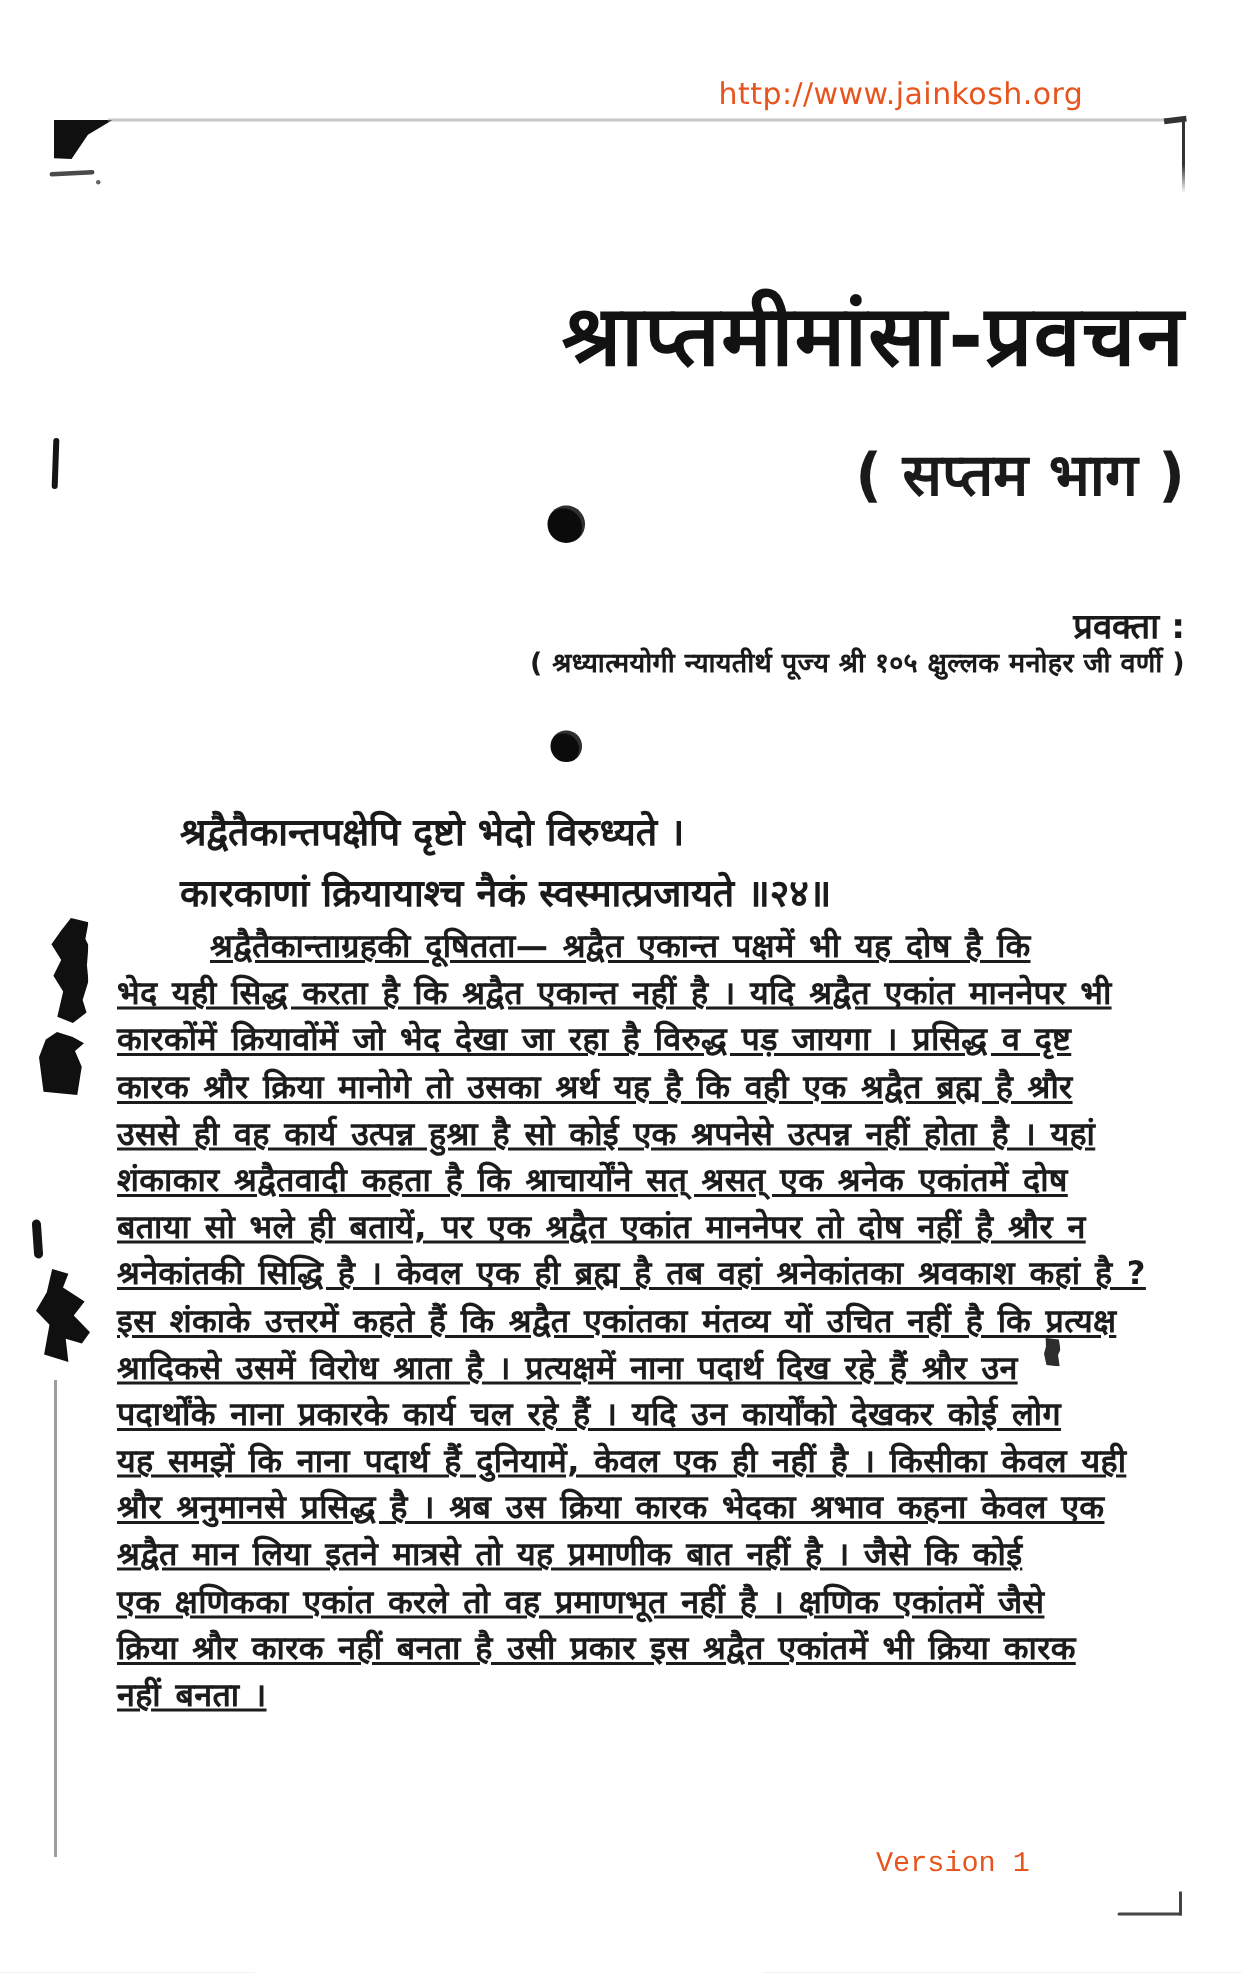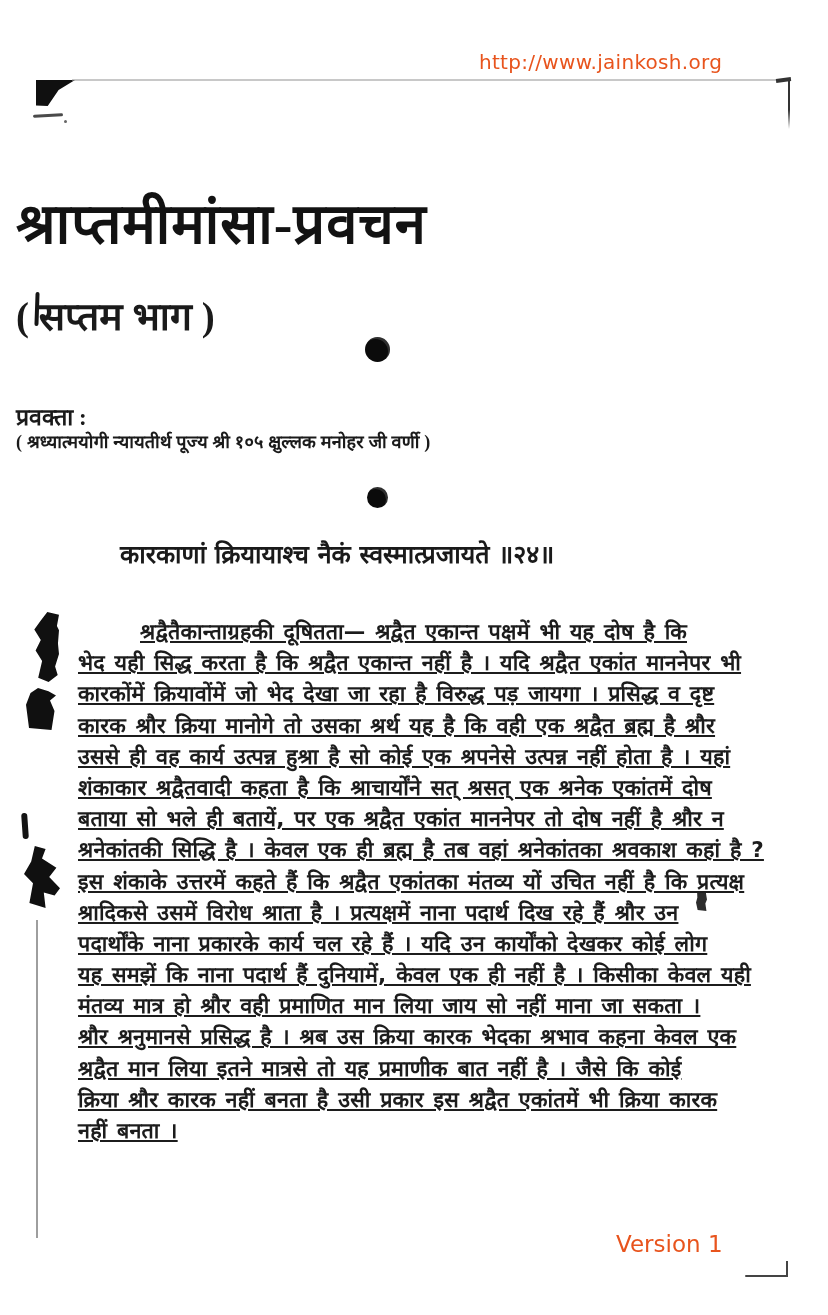--- a/index.html
+++ b/index.html
@@ -64,25 +64,25 @@
   }
   .smudge-right{
     left:696px;top:892px;width:11px;height:19px;
     background:#1b1b1b;opacity:.92;
     clip-path:polygon(10% 0,90% 5%,100% 40%,85% 60%,95% 100%,15% 95%,0 55%,12% 30%);
   }
   
   .bottom-rule{left:745px;top:1275px;width:43px;height:2px;background:#444;border-radius:1px;}
   .bottom-hook{left:786px;top:1261px;width:2px;height:16px;background:#444;}
   .version-label{
-    position:absolute;left:616px;top:1231px;
-    font-size:23px;color:#e8541d;
+    position:absolute;left:584px;top:1231px;
+    font-size:19px;color:#e8541d;font-family:Liberation Mono, monospace;
   }
   
-  .centered{position:absolute;left:16px;width:790px;text-align:left;white-space:nowrap;font-family:Liberation Serif, serif;}
+  .centered{position:absolute;left:0;width:790px;text-align:right;white-space:nowrap;}
   .book-title{
     top:183px;font-size:56px;font-weight:bold;letter-spacing:1px;
     color:#121212;
   }
   .volume-subtitle{top:288px;font-size:39px;font-weight:bold;}
   .ornament-dot{
     position:absolute;border-radius:50%;background:#0b0b0b;
     box-shadow:inset -2px 2px 0 rgba(255,255,255,.15);
   }
   .dot-1{left:365px;top:337px;width:25px;height:25px;}
@@ -132,38 +132,39 @@
   <div class="centered volume-subtitle">( सप्तम भाग )</div>
 
   <div class="ornament-dot dot-1"></div>
 
   <div class="centered speaker-label">प्रवक्ता :</div>
   <div class="centered speaker-name">( श्रध्यात्मयोगी न्यायतीर्थ पूज्य श्री १०५ क्षुल्लक मनोहर जी वर्णी )</div>
 
   <div class="ornament-dot dot-2"></div>
 
   <div class="verse">
+    <div>श्रद्वैतैकान्तपक्षेपि दृष्टो भेदो विरुध्यते ।</div>
     <div>कारकाणां क्रियायाश्च नैकं स्वस्मात्प्रजायते ॥२४॥</div>
   </div>
 
   <div class="body-par">
       <div class="bl">श्रद्वैतैकान्ताग्रहकी दूषितता— श्रद्वैत एकान्त पक्षमें भी यह दोष है कि</div>
       <div class="bl">भेद यही सिद्ध करता है कि श्रद्वैत एकान्त नहीं है । यदि श्रद्वैत एकांत माननेपर भी</div>
       <div class="bl">कारकोंमें क्रियावोंमें जो भेद देखा जा रहा है विरुद्ध पड़ जायगा ।  प्रसिद्ध व दृष्ट</div>
       <div class="bl">कारक श्रौर क्रिया मानोगे तो उसका श्रर्थ यह है कि वही एक श्रद्वैत ब्रह्म है श्रौर</div>
       <div class="bl">उससे ही वह कार्य उत्पन्न हुश्रा है सो कोई एक श्रपनेसे उत्पन्न नहीं होता है । यहां</div>
       <div class="bl">शंकाकार श्रद्वैतवादी कहता है कि श्राचार्योंने सत् श्रसत् एक श्रनेक एकांतमें दोष</div>
       <div class="bl">बताया सो भले ही बतायें, पर एक श्रद्वैत एकांत माननेपर तो दोष नहीं है श्रौर न</div>
       <div class="bl">श्रनेकांतकी सिद्धि है । केवल एक ही ब्रह्म है तब वहां श्रनेकांतका श्रवकाश कहां है ?</div>
       <div class="bl">इस शंकाके उत्तरमें कहते हैं कि श्रद्वैत एकांतका मंतव्य यों उचित नहीं है कि प्रत्यक्ष</div>
       <div class="bl">श्रादिकसे उसमें विरोध श्राता है । प्रत्यक्षमें नाना पदार्थ दिख रहे हैं श्रौर उन</div>
       <div class="bl">पदार्थोंके नाना प्रकारके कार्य चल रहे हैं । यदि उन कार्योंको देखकर कोई लोग</div>
       <div class="bl">यह समझें कि नाना पदार्थ हैं दुनियामें, केवल एक ही नहीं है । किसीका केवल यही</div>
-      <div class="bl">मंतव्य मात्र हो श्रौर वही प्रमाणित मान लिया जाय सो नहीं माना जा सकता ।</div>
       <div class="bl">श्रौर श्रनुमानसे प्रसिद्ध है । श्रब उस क्रिया कारक भेदका श्रभाव कहना केवल एक</div>
       <div class="bl">श्रद्वैत मान लिया इतने मात्रसे तो यह प्रमाणीक बात नहीं है ।  जैसे कि कोई</div>
+      <div class="bl">एक क्षणिकका एकांत करले तो वह प्रमाणभूत नहीं है ।  क्षणिक एकांतमें जैसे</div>
       <div class="bl">क्रिया श्रौर कारक नहीं बनता है उसी प्रकार इस श्रद्वैत एकांतमें भी क्रिया कारक</div>
       <div class="bl">नहीं बनता ।</div>
     </div>
 
   <div class="version-label">Version 1</div>
 
 </div>
 
 </body></html>

